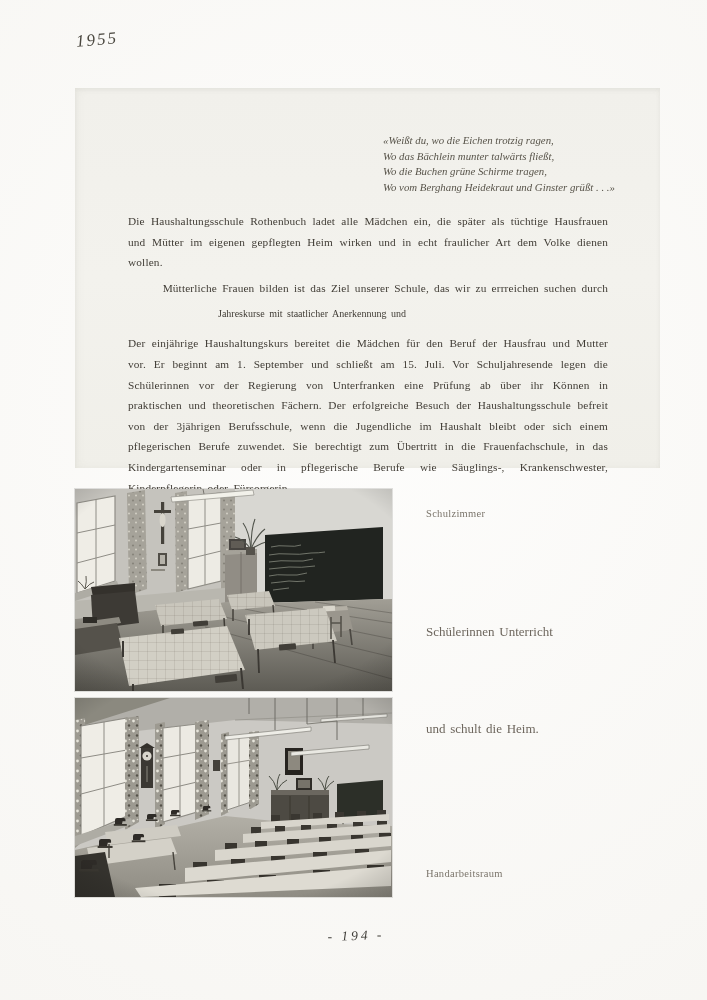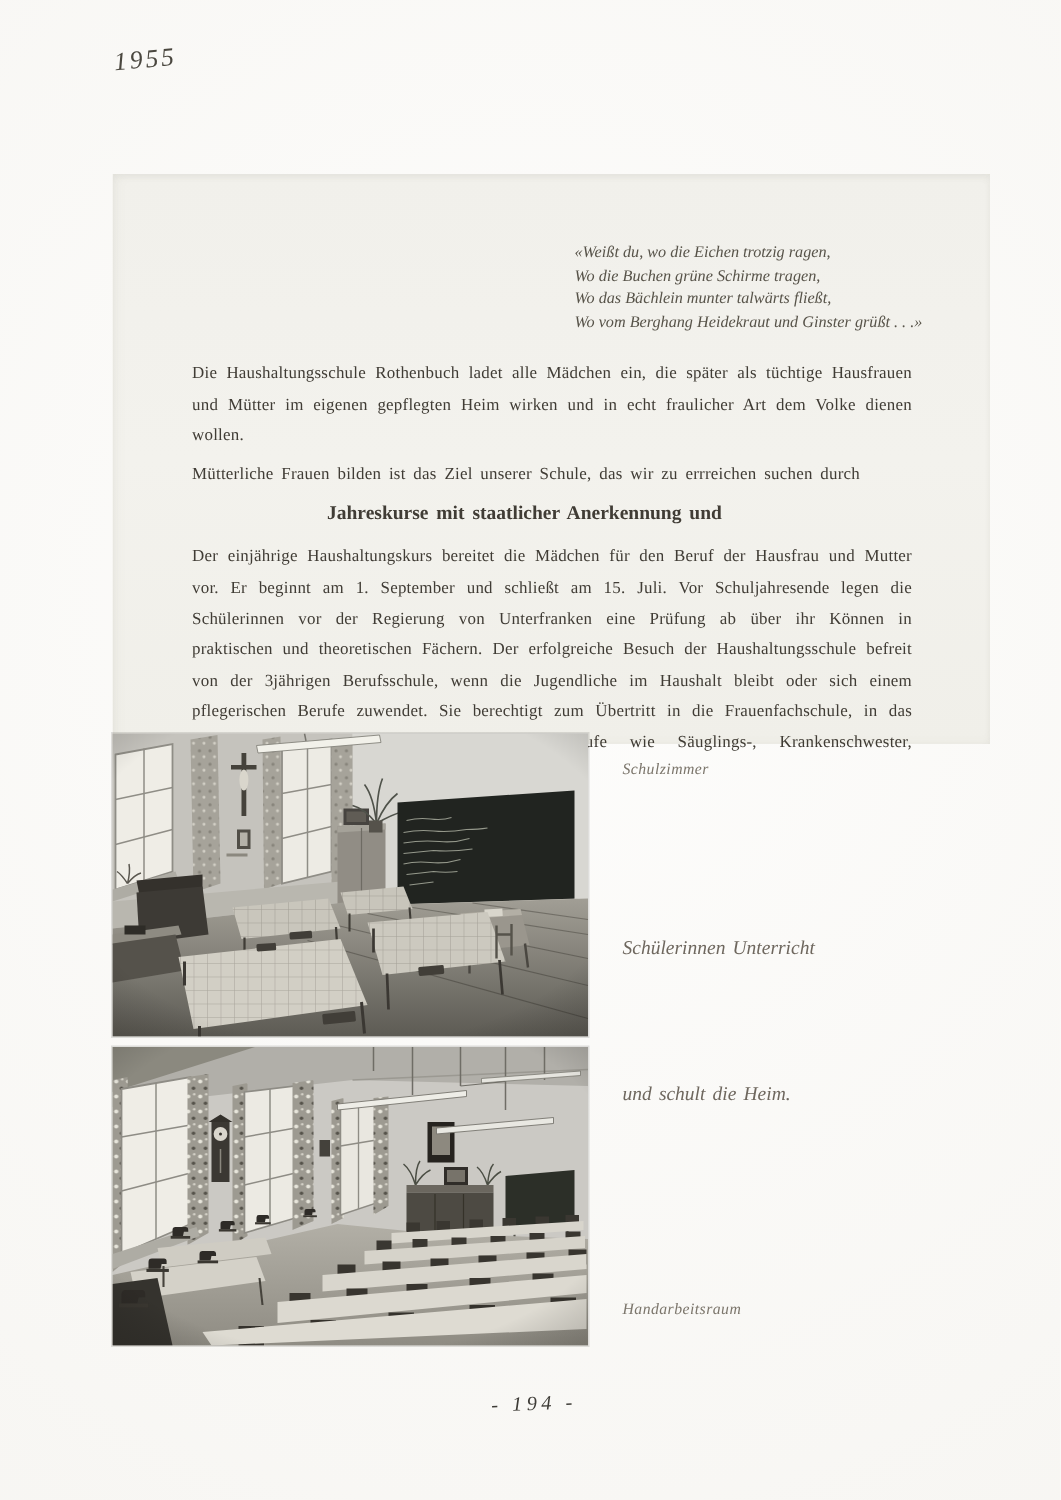--- a/index.html
+++ b/index.html
@@ -21,47 +21,46 @@
     font-style:italic;font-size:17px;letter-spacing:2px;
     color:#4a473f;transform:rotate(-5deg);
   }
   .panel{
     position:absolute;left:75px;top:88px;width:585px;height:380px;
     background:linear-gradient(180deg,#f1f0eb 0%,#f3f2ed 50%,#f0efe9 100%);
     box-shadow:inset 0 2px 4px rgba(120,115,100,0.08), inset 3px 0 8px rgba(120,115,100,0.05);
     box-sizing:border-box;
     padding:45px 52px 0 53px;
     color:#403c35;
-    margin-top:28px;
   }
   .quote{
     font-style:italic;font-size:10.8px;line-height:15.5px;
     color:#575349;margin:0 0 16px 255px;white-space:nowrap;
   }
   .panel p{
     margin:0 0 5px 0;
     font-size:11.3px;line-height:20.6px;
     text-align:justify;word-spacing:2.2px;letter-spacing:0.15px;
     color:#403c35;
   }
-  .panel p.lastline{text-align:left;}
+  .panel p.lastline{text-align:right;}
   .indent{
     margin:3px 0 9px 90px;
-    font-size:13px;line-height:21px;word-spacing:2px;color:#403c35;font-weight:bold;
+    font-size:10px;line-height:21px;word-spacing:2px;color:#403c35;
   }
   .photo{
     position:absolute;left:75px;margin:0;padding:0;line-height:0;
     box-shadow:0 0 0 1px rgba(60,58,52,0.15);
     background:#c8c6c1;
   }
   .photo1{top:489px;width:317px;height:202px;}
   .photo2{top:698px;width:317px;height:199px;}
   .cap{
-    position:absolute;left:415px;
-    font-style:italic;color:#6e675e;text-align:right;
+    position:absolute;left:426px;
+    color:#6e675e;text-align:right;
   }
   .cap-small{font-size:10.5px;color:#7b756b;letter-spacing:0.3px;}
   .cap-big{font-size:13px;line-height:24px;word-spacing:1.5px;}
   .cap-schulzimmer{top:508px;}
   .cap-mid1{top:620px;}
   .cap-mid2{top:717px;}
   .cap-handarbeit{top:868px;}
   .pagenum{
     position:absolute;left:296px;top:928px;width:120px;
     text-align:center;font-style:italic;font-size:13.5px;
@@ -71,22 +70,22 @@
 </head>
 <body>
 
 <div class="page">
 
   <div class="year">1955</div>
 
   <div class="panel">
     <div class="quote">
       <div>«Weißt du, wo die Eichen trotzig ragen,</div>
+      <div>Wo das Bächlein munter talwärts fließt,</div>
       <div>Wo die Buchen grüne Schirme tragen,</div>
-      <div>Wo das Bächlein munter talwärts fließt,</div>
       <div>Wo vom Berghang Heidekraut und Ginster grüßt . . .»</div>
     </div>
     <p>Die Haushaltungsschule Rothenbuch ladet alle Mädchen ein, die später als tüchtige Hausfrauen und Mütter im eigenen gepflegten Heim wirken und in echt fraulicher Art dem Volke dienen wollen.</p>
     <p class="lastline">Mütterliche Frauen bilden ist das Ziel unserer Schule, das wir zu errreichen suchen durch</p>
     <div class="indent">
       <div>Jahreskurse mit staatlicher Anerkennung und</div>
     </div>
     <p>Der einjährige Haushaltungskurs bereitet die Mädchen für den Beruf der Hausfrau und Mutter vor. Er beginnt am 1. September und schließt am 15. Juli. Vor Schuljahresende legen die Schülerinnen vor der Regierung von Unterfranken eine Prüfung ab über ihr Können in praktischen und theoretischen Fächern. Der erfolgreiche Besuch der Haushaltungsschule befreit von der 3jährigen Berufsschule, wenn die Jugendliche im Haushalt bleibt oder sich einem pflegerischen Berufe zuwendet. Sie berechtigt zum Übertritt in die Frauenfachschule, in das Kindergartenseminar oder in pflegerische Berufe wie Säuglings-, Krankenschwester, Kinderpflegerin oder Fürsorgerin.</p>
   </div>
 

